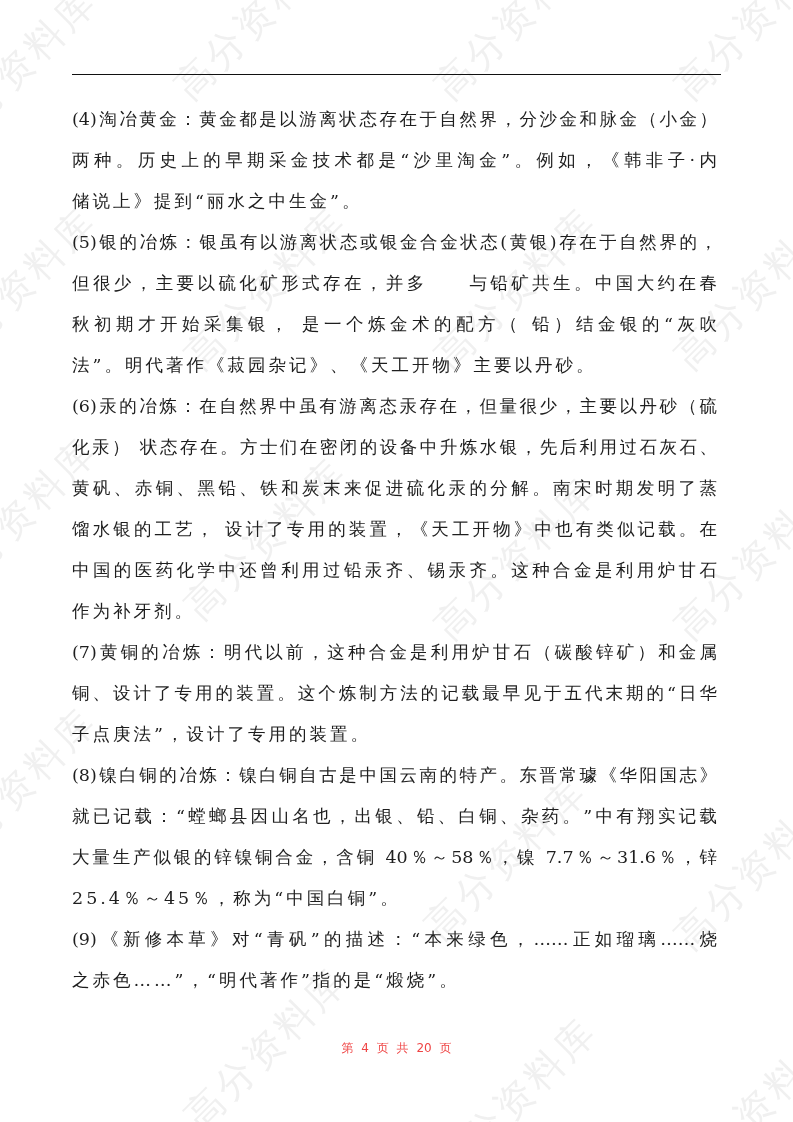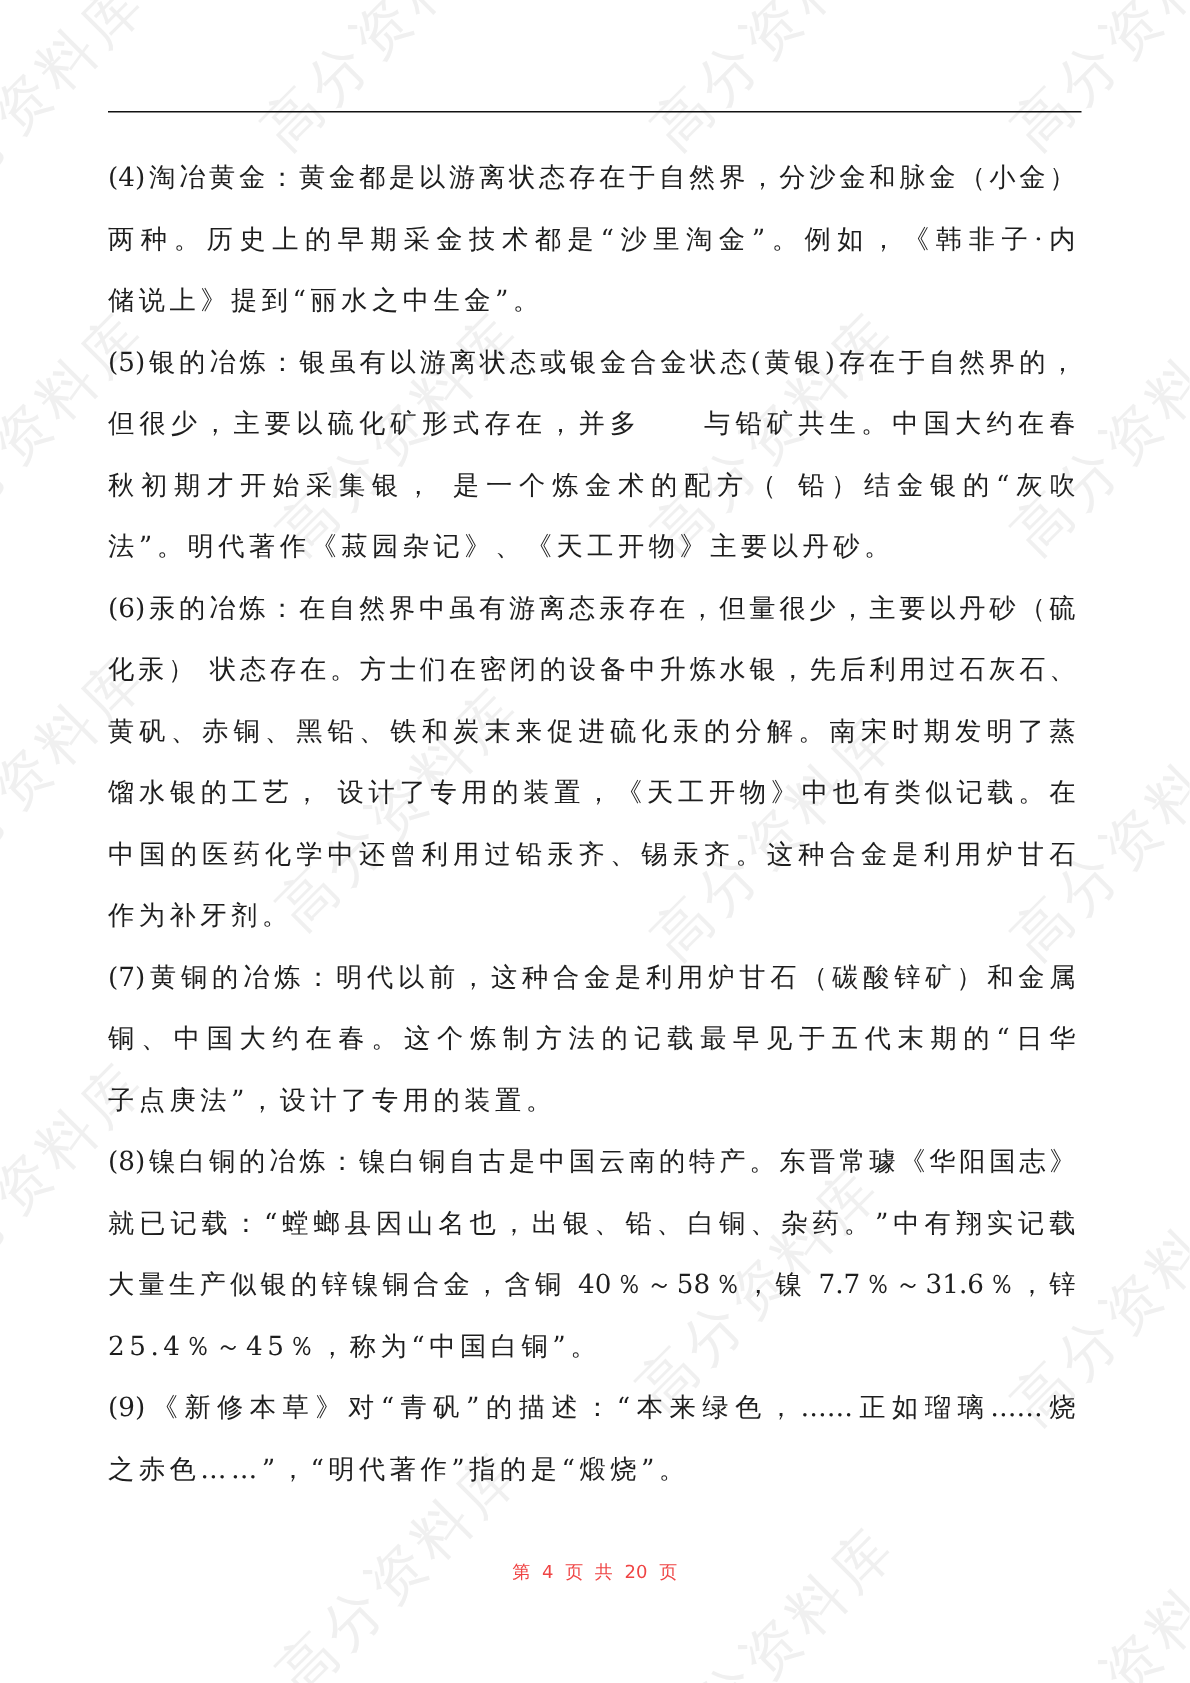--- a/index.html
+++ b/index.html
@@ -118,21 +118,21 @@
     <div class="line">(6)汞的冶炼：在自然界中虽有游离态汞存在，但量很少，主要以丹砂（硫</div>
     <div class="line">化汞） 状态存在。方士们在密闭的设备中升炼水银，先后利用过石灰石、</div>
     <div class="line">黄矾、赤铜、黑铅、铁和炭末来促进硫化汞的分解。南宋时期发明了蒸</div>
     <div class="line">馏水银的工艺， 设计了专用的装置，《天工开物》中也有类似记载。在</div>
     <div class="line">中国的医药化学中还曾利用过铅汞齐、锡汞齐。这种合金是利用炉甘石</div>
     <div class="line last">作为补牙剂。</div>
   </div>
 
   <div class="paragraph">
     <div class="line">(7)黄铜的冶炼：明代以前，这种合金是利用炉甘石（碳酸锌矿）和金属</div>
-    <div class="line">铜、中国大约在春。这个炼制方法的记载最早见于五代末期的“日华</div>
+    <div class="line">铜、设计了专用的装置。这个炼制方法的记载最早见于五代末期的“日华</div>
     <div class="line last">子点庚法”，设计了专用的装置。</div>
   </div>
 
   <div class="paragraph">
     <div class="line">(8)镍白铜的冶炼：镍白铜自古是中国云南的特产。东晋常璩《华阳国志》</div>
     <div class="line">就已记载：“螳螂县因山名也，出银、铅、白铜、杂药。”中有翔实记载</div>
     <div class="line">大量生产似银的锌镍铜合金，含铜 40％～58％，镍 7.7％～31.6％，锌</div>
     <div class="line last">25.4％～45％，称为“中国白铜”。</div>
   </div>
 

